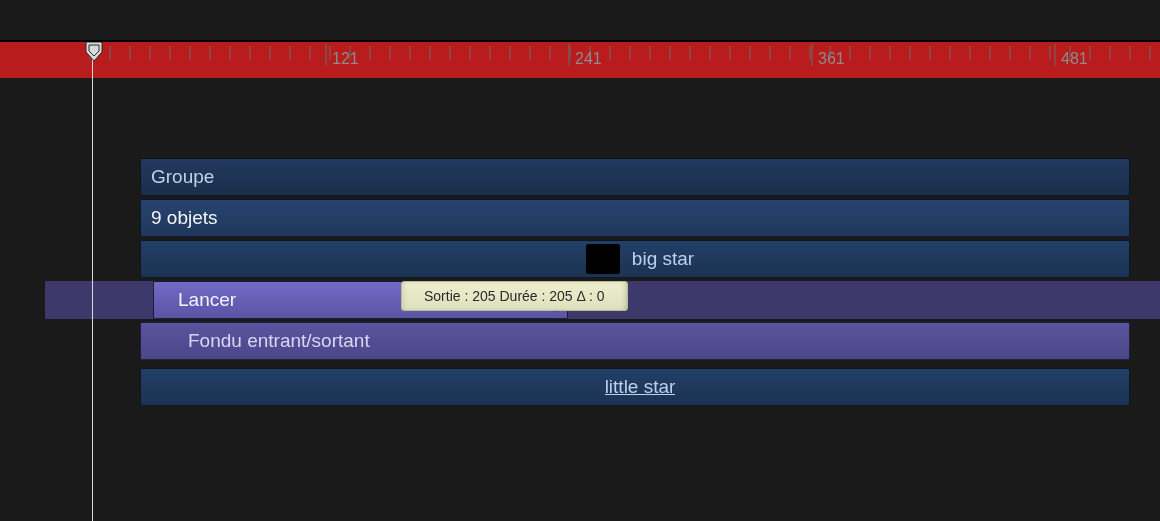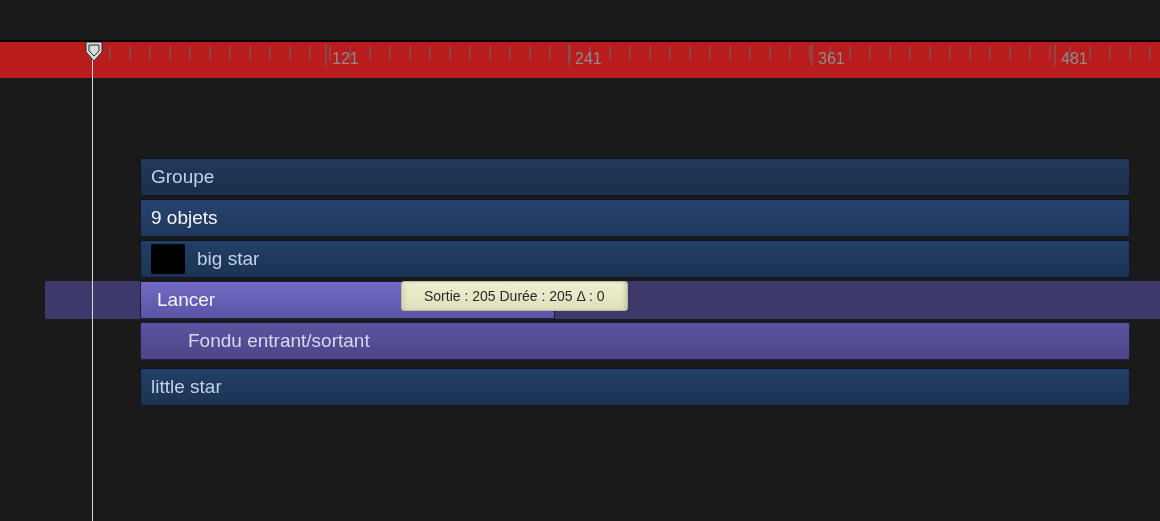--- a/index.html
+++ b/index.html
@@ -84,21 +84,21 @@
     border-radius: 2px;
     box-sizing: border-box;
     display: flex;
     align-items: center;
     padding-left: 10px;
     overflow: visible;
   }
 
   .navy      { background: linear-gradient(#223a5e, #1b2e4a); color:#bdd0ee;}
   .navy-sub  { background: linear-gradient(#27446f, #1f375c); color:#e8eef8;}
-  .navy-item { background: linear-gradient(#233f66, #1c3353); color:#bdd0ee;}
+  .navy-item { background: linear-gradient(#233f66, #1c3353); color:#bdd0ee;justify-content:center;}
   .purple    { background: linear-gradient(#5a54a0, #4c4788); color:#d9d6f2;padding-left:47px;}
 
   .track .label {
     white-space: nowrap;
     overflow: hidden;
     text-overflow: ellipsis;
   }
   .track .label.white { color: #f5f5f5; }
 
   .thumbnail {
@@ -118,31 +118,31 @@
   .lancer-backdrop {
     position: absolute;
     left: -95px;   
     right: -30px;
     top: 0;
     height: 100%;
     background: #3d396a;
   }
   .lancer-clip {
     position: absolute;
-    left: 0;
+    left: 13px;
     top: 0;
     height: 100%;
     width: 415px;      
     background: linear-gradient(#726bc5, #5a54a5);
     border: 1px solid rgba(0,0,0,0.7);
     border-radius: 2px;
     box-sizing: border-box;
     display: flex;
     align-items: center;
-    padding-left: 16px;
+    padding-left: 24px;
     color: #f4f2ff;
     text-align: right;
   }
 
   
   .trim-cursor {
     position: absolute;
     top: 50%;
     transform: translate(-50%, -50%);
     left: 415px;
@@ -288,18 +288,18 @@
           <path d="M25 4 L25 20 L35 12 Z" fill="#fff" stroke="#000" stroke-width="1.5"></path>
         </svg>
       </div>
     </div>
 
     <div class="track purple">
       <span class="label">Fondu entrant/sortant</span>
     </div>
 
 
-    <div class="track navy-item" style="margin-top:8px;">
+    <div class="track navy-item" style="margin-top:8px;text-decoration:underline;">
       <span class="label">little star</span>
     </div>
 
   </div>
 </div>
 
 </body></html>

